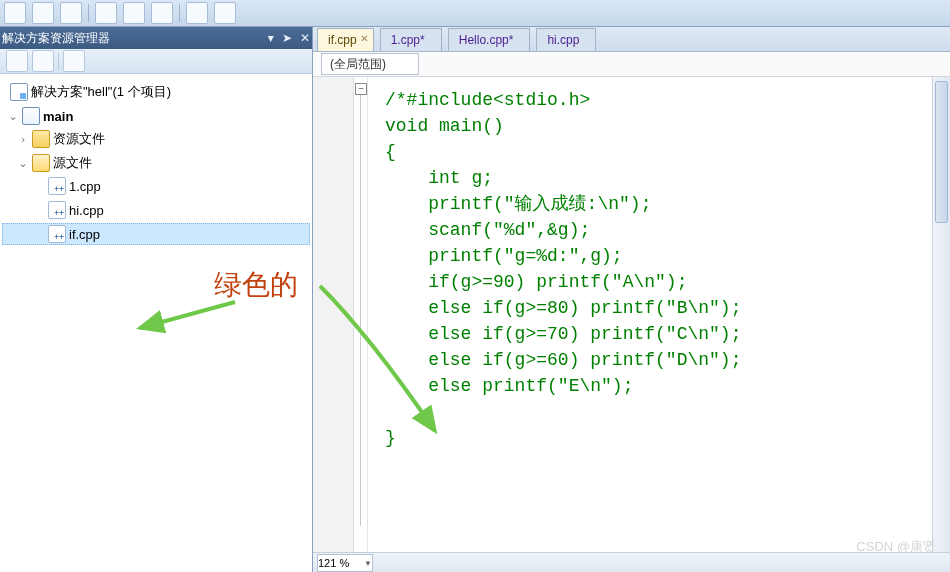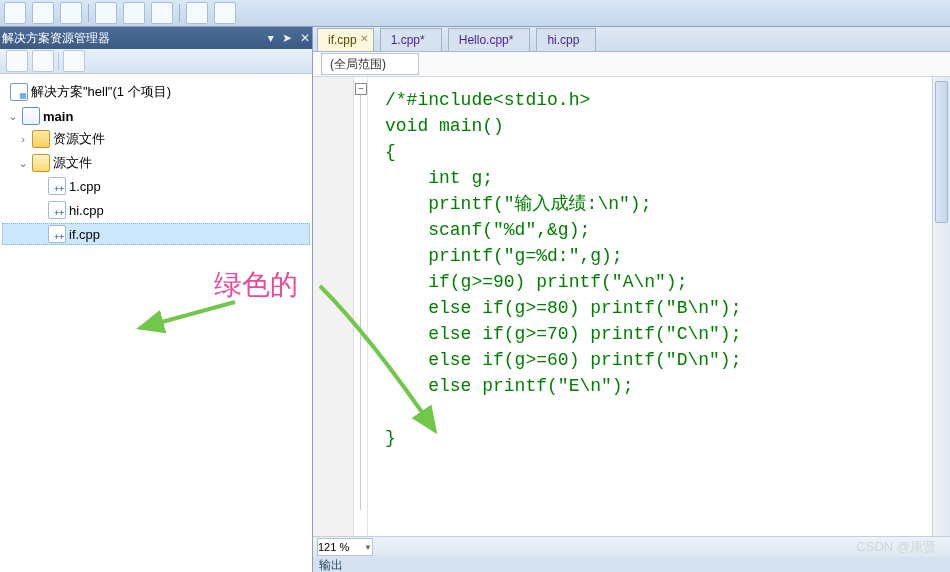--- a/index.html
+++ b/index.html
@@ -52,21 +52,21 @@
   .vscroll{position:absolute;right:0;top:0;bottom:0;width:17px;background:linear-gradient(90deg,#f0f3f7,#e1e8f1);border-left:1px solid #c8d2de}
   .vscroll .thumb{position:absolute;left:2px;right:2px;top:4px;height:140px;background:linear-gradient(90deg,#dce6f2,#c5d6eb);border:1px solid #9fb7d2;border-radius:2px}
 
   .zoombar{height:20px;background:linear-gradient(#eef3f9,#dde7f2);border-top:1px solid #c1cfde;display:flex;align-items:center;padding:0 4px}
   .zoombox{background:#fff;border:1px solid #b2c1d3;height:16px;width:54px;display:flex;align-items:center;padding:0 0;font-size:11px}
   .zoombox .dd{margin-left:auto;font-size:8px;color:#666}
 
   .out-label{height:16px;background:#d6e2ef;padding:0 6px;color:#2a476b;display:flex;align-items:center;font-size:12px}
 
   
-  .anno{position:absolute;left:214px;top:266px;color:#ec4899;font-size:28px;font-weight:400;font-family:"Microsoft YaHei",sans-serif}
+  .anno{position:absolute;left:214px;top:266px;color:#c2410c;font-size:28px;font-weight:400;font-family:"Microsoft YaHei",sans-serif}
   .arrow1{position:absolute;pointer-events:none}
   .arrow2{position:absolute;pointer-events:none}
   .watermark{position:absolute;right:14px;bottom:16px;color:#d2d5d8;font-size:13px}
 </style>
 </head>
 <body>
 
 <div class="top-toolbar">
   <span class="tb-ico"></span>
   <span class="tb-ico"></span>
@@ -197,23 +197,20 @@
       <div class="vscroll">
           <div class="thumb"></div>
         </div>
     </div>
     <div class="zoombar">
       <div class="zoombox">
         <span>121 %</span>
           <span class="dd">▼</span>
       </div>
     </div>
-    <div class="out-label">
-        <span>输出</span>
-      </div>
   </div>
 </div>
 
 <div class="anno">绿色的</div>
 <svg class="arrow1" style="left:130px;top:298px" width="110" height="40">
   <defs>
       <marker id="ah1" markerWidth="8" markerHeight="8" refX="6" refY="3" orient="auto">
         <path d="M0,0 L7,3 L0,6 Z" fill="#70c84a"></path>
       </marker>
     </defs>

